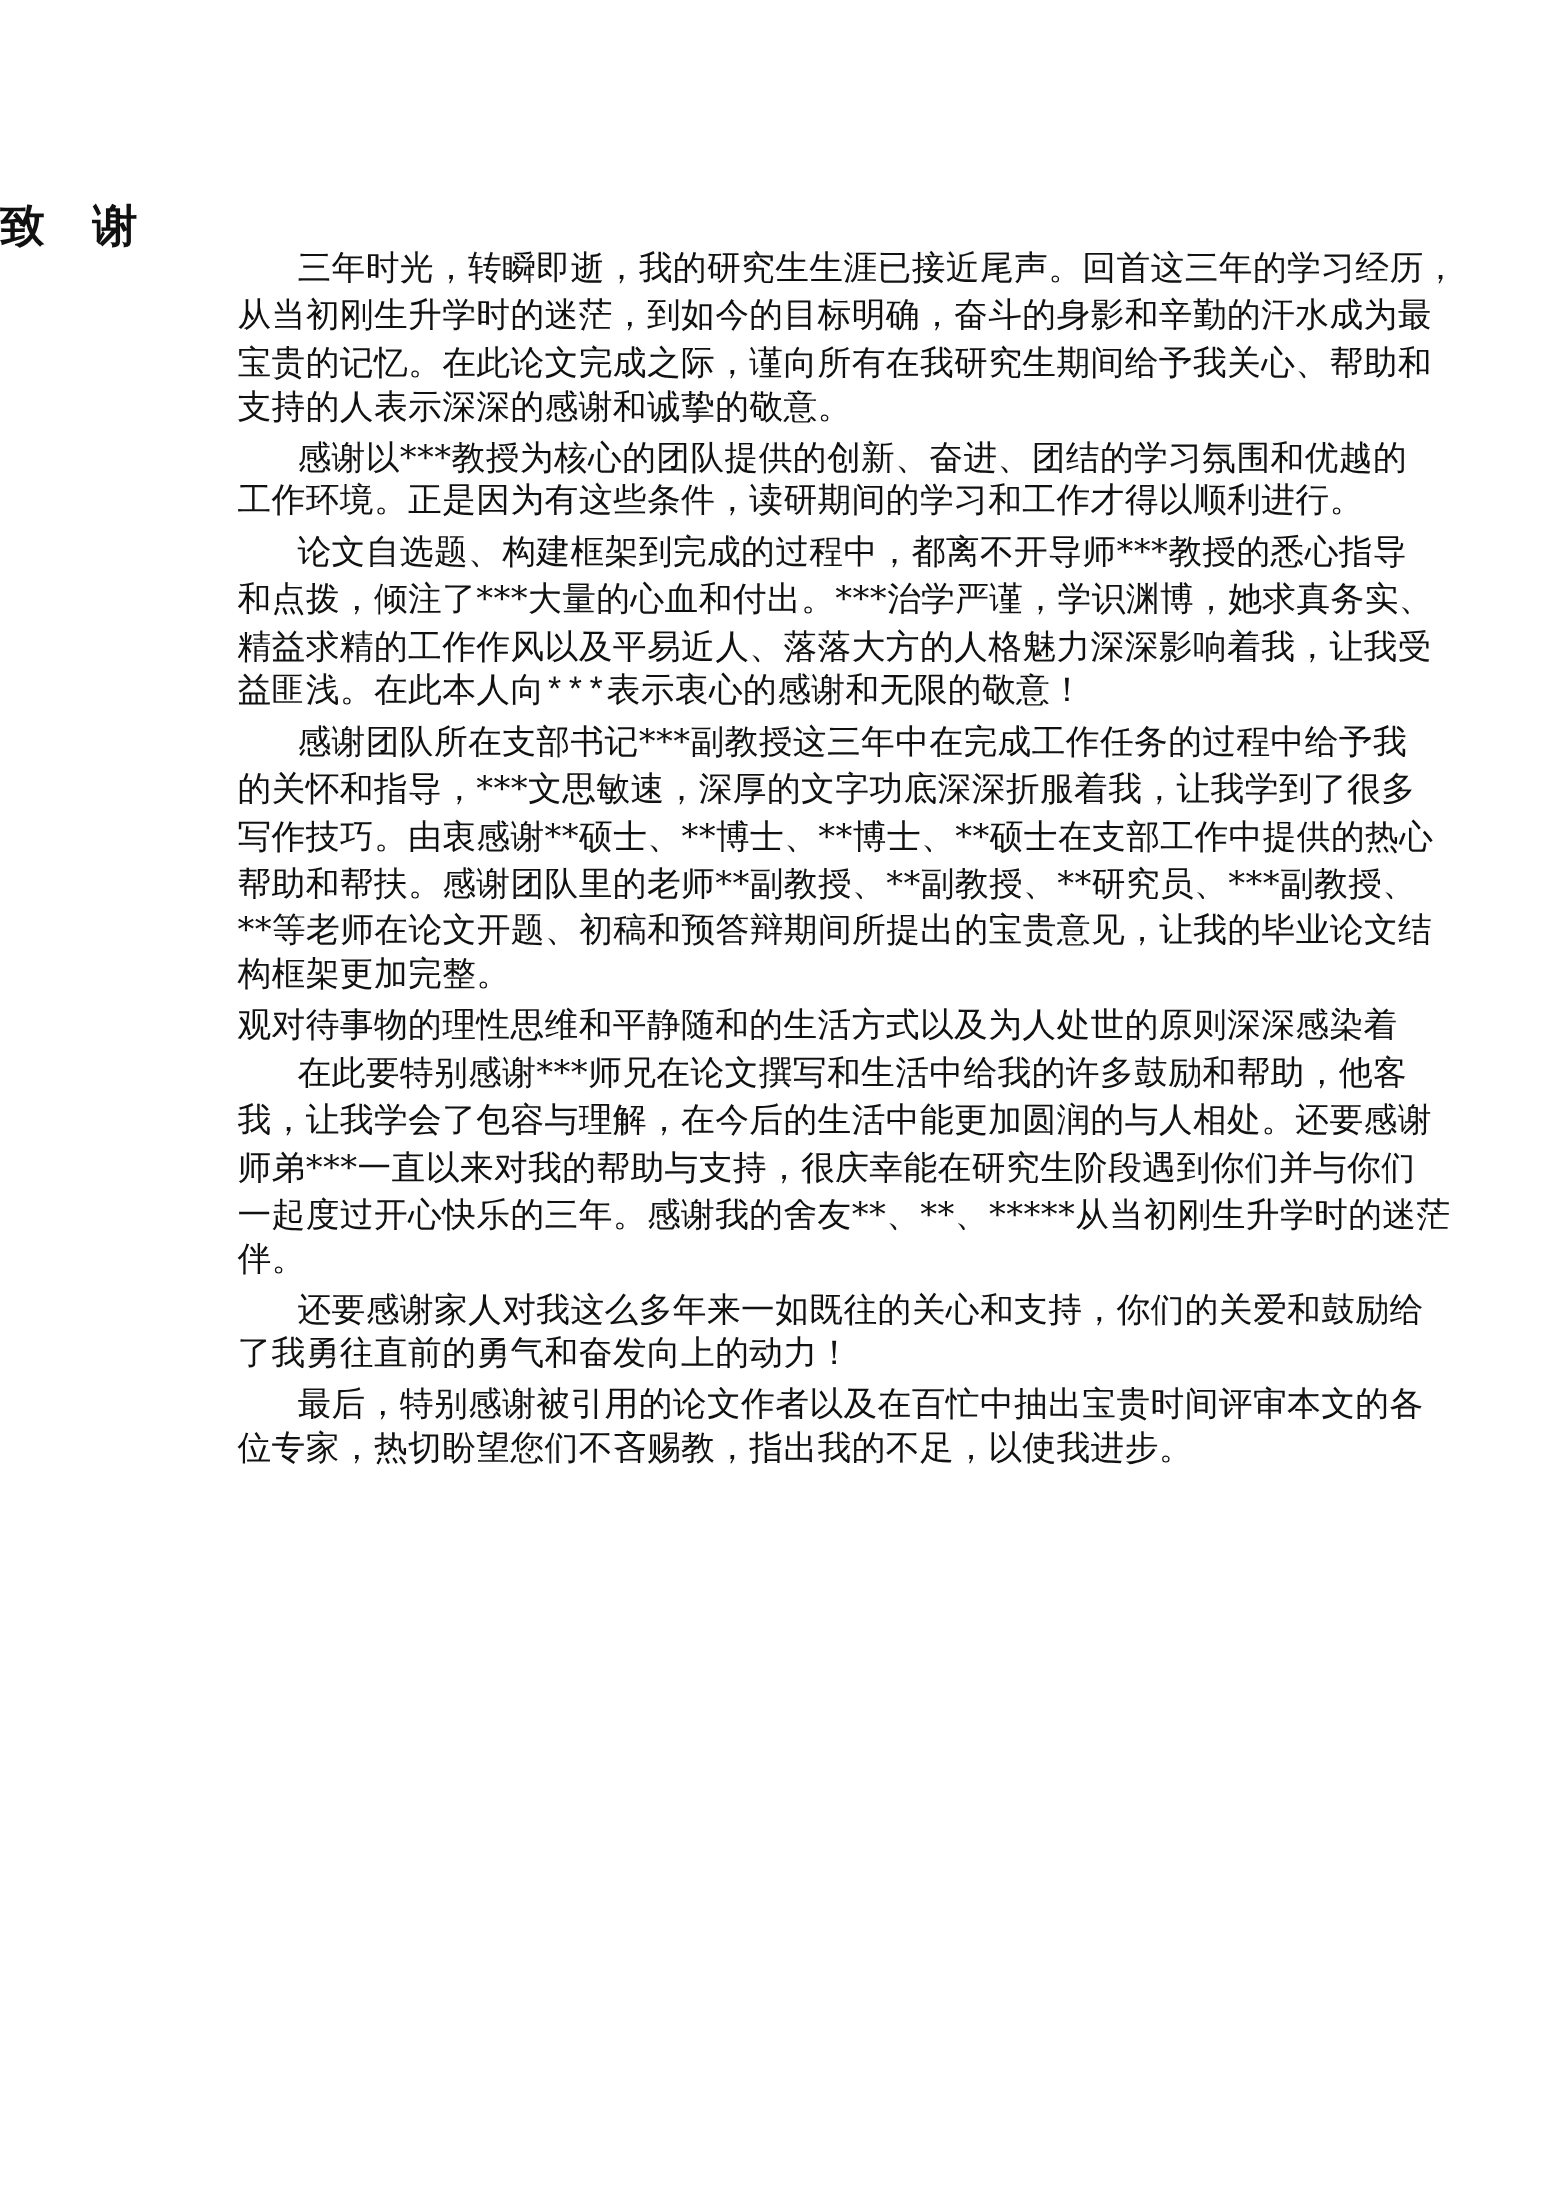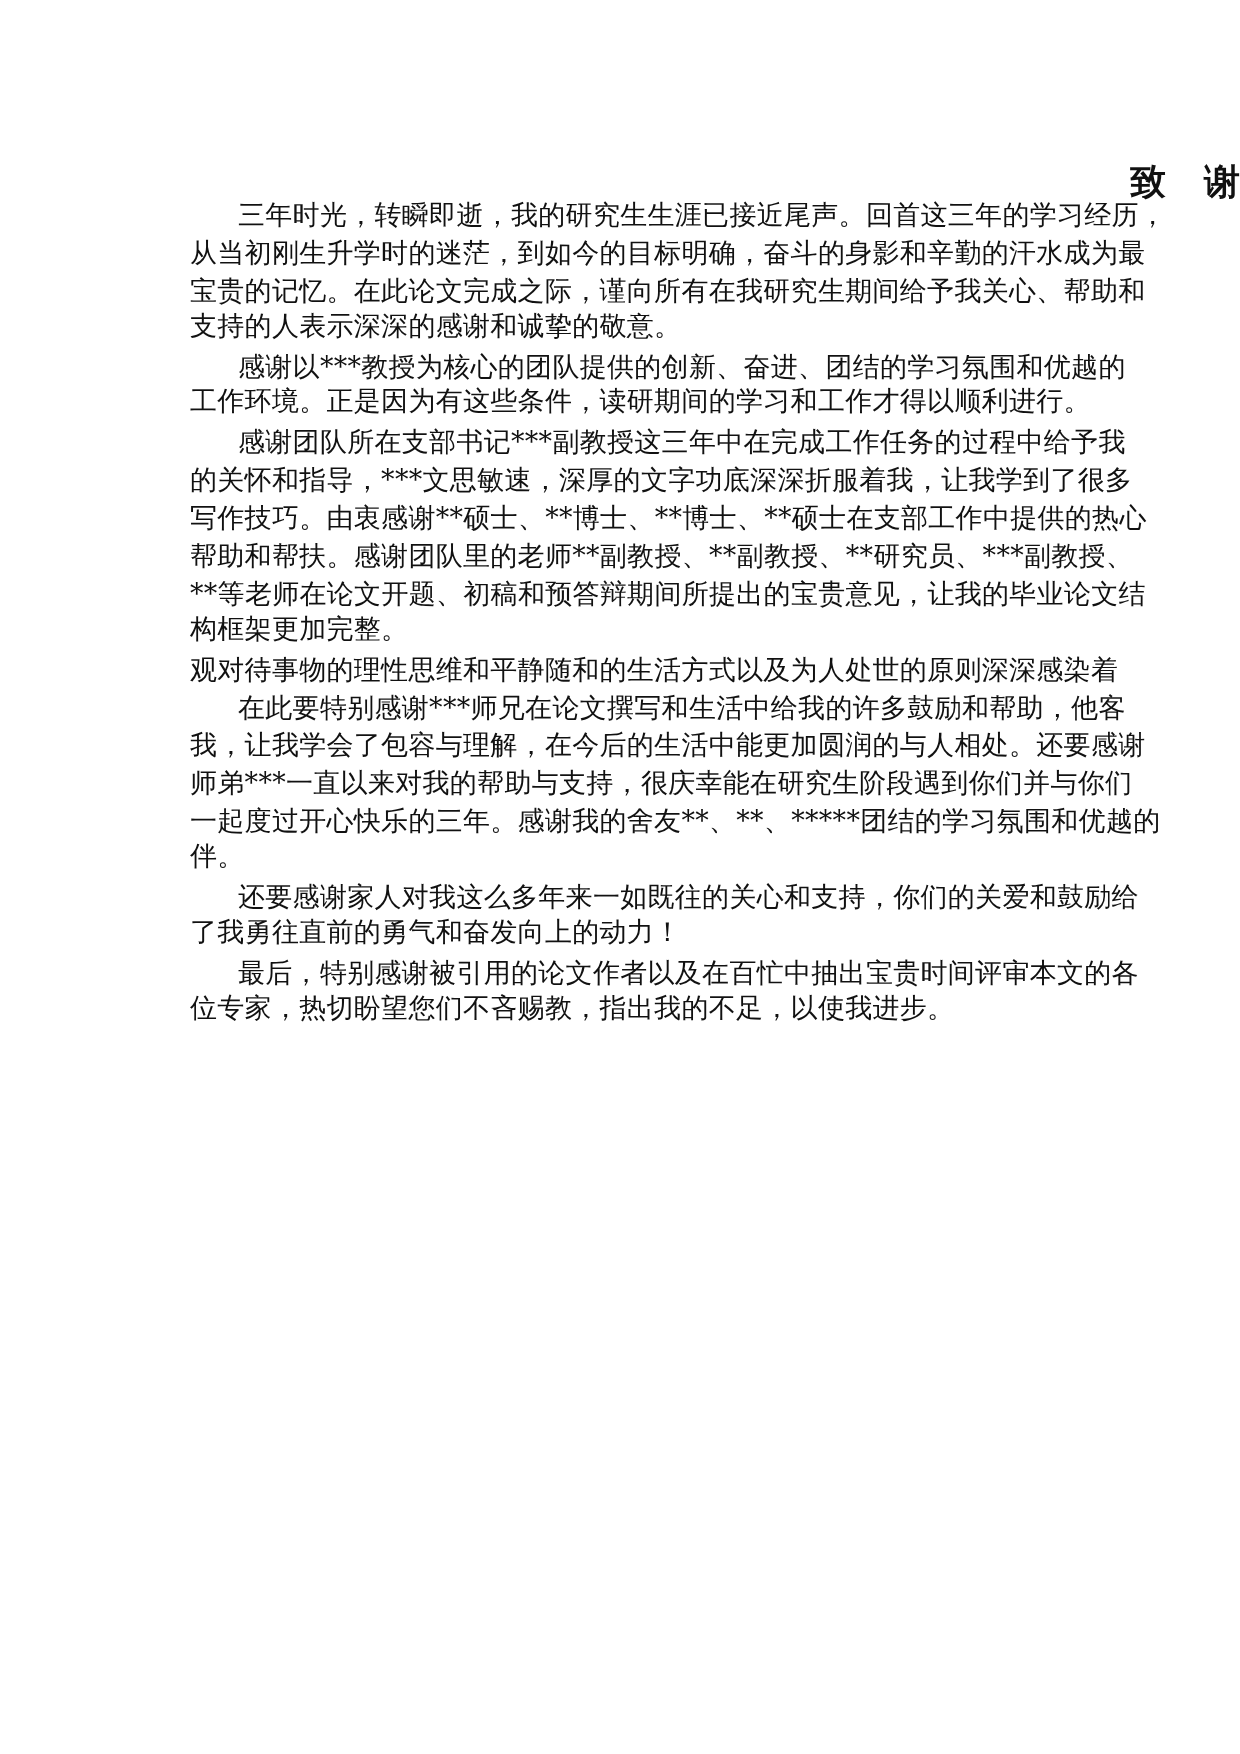--- a/index.html
+++ b/index.html
@@ -3,21 +3,21 @@
   <meta charset="utf-8">
   <style>
     html, body { margin: 0; padding: 0; background: #ffffff; }
     body { width: 1240px; height: 1754px; position: relative; overflow: hidden; }
     .page {
       position: absolute; left: 0; top: 0; width: 1240px; height: 1754px;
       background: #ffffff; color: #111111;
     }
     .title {
       position: absolute; left: 0; width: 1240px; top: 160px;
-      text-align: right;
+      text-align: left;
       font-family: "DejaVu Sans", sans-serif;
       font-weight: bold; font-size: 36px; line-height: 44px;
       letter-spacing: 0px;
     }
     .title span { display: inline-block; }
     .title .gap { width: 38px; }
     .body {
       position: absolute; left: 190px; top: 196px; width: 864px;
       font-family: "DejaVu Serif", serif;
       font-size: 27px;
@@ -46,36 +46,42 @@
       <div class="line">从当初刚生升学时的迷茫，到如今的目标明确，奋斗的身影和辛勤的汗水成为最</div>
       <div class="line">宝贵的记忆。在此论文完成之际，谨向所有在我研究生期间给予我关心、帮助和</div>
       <div class="line last">支持的人表示深深的感谢和诚挚的敬意。</div>
     </div>
 
     <div>
       <div class="line indent">感谢以***教授为核心的团队提供的创新、奋进、团结的学习氛围和优越的</div>
       <div class="line last">工作环境。正是因为有这些条件，读研期间的学习和工作才得以顺利进行。</div>
     </div>
 
+    <div>
+      <div class="line indent">论文自选题、构建框架到完成的过程中，都离不开导师***教授的悉心指导</div>
+      <div class="line">和点拨，倾注了***大量的心血和付出。***治学严谨，学识渊博，她求真务实、</div>
+      <div class="line">精益求精的工作作风以及平易近人、落落大方的人格魅力深深影响着我，让我受</div>
+      <div class="line last">益匪浅。在此本人向***表示衷心的感谢和无限的敬意！</div>
+    </div>
 
     <div>
       <div class="line indent">感谢团队所在支部书记***副教授这三年中在完成工作任务的过程中给予我</div>
       <div class="line">的关怀和指导，***文思敏速，深厚的文字功底深深折服着我，让我学到了很多</div>
       <div class="line">写作技巧。由衷感谢**硕士、**博士、**博士、**硕士在支部工作中提供的热心</div>
       <div class="line">帮助和帮扶。感谢团队里的老师**副教授、**副教授、**研究员、***副教授、</div>
       <div class="line">**等老师在论文开题、初稿和预答辩期间所提出的宝贵意见，让我的毕业论文结</div>
       <div class="line last">构框架更加完整。</div>
     </div>
 
     <div>
       <div class="line">观对待事物的理性思维和平静随和的生活方式以及为人处世的原则深深感染着</div>
       <div class="line indent">在此要特别感谢***师兄在论文撰写和生活中给我的许多鼓励和帮助，他客</div>
       <div class="line">我，让我学会了包容与理解，在今后的生活中能更加圆润的与人相处。还要感谢</div>
       <div class="line">师弟***一直以来对我的帮助与支持，很庆幸能在研究生阶段遇到你们并与你们</div>
-      <div class="line">一起度过开心快乐的三年。感谢我的舍友**、**、*****团结的学习氛围和优越的</div>
+      <div class="line">一起度过开心快乐的三年。感谢我的舍友**、**、*****从当初刚生升学时的迷茫</div>
       <div class="line last">伴。</div>
     </div>
 
     <div>
       <div class="line indent">还要感谢家人对我这么多年来一如既往的关心和支持，你们的关爱和鼓励给</div>
       <div class="line last">了我勇往直前的勇气和奋发向上的动力！</div>
     </div>
 
     <div>
       <div class="line indent">最后，特别感谢被引用的论文作者以及在百忙中抽出宝贵时间评审本文的各</div>

